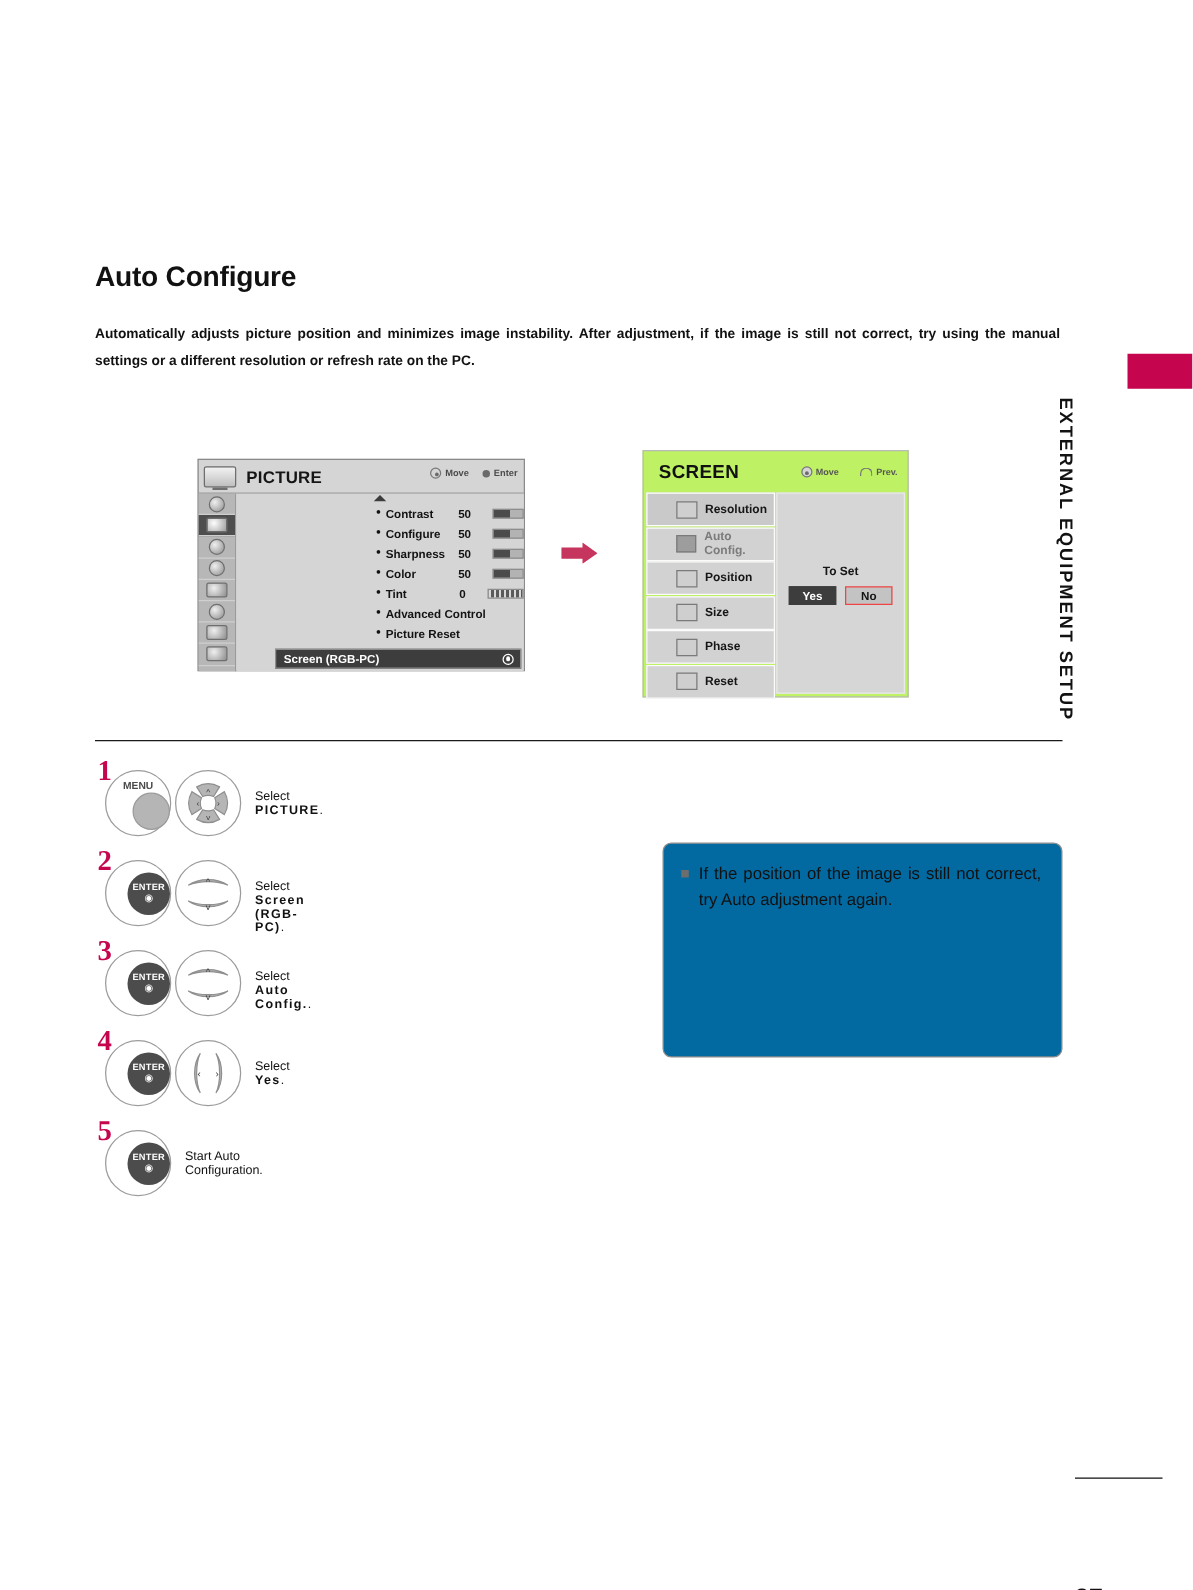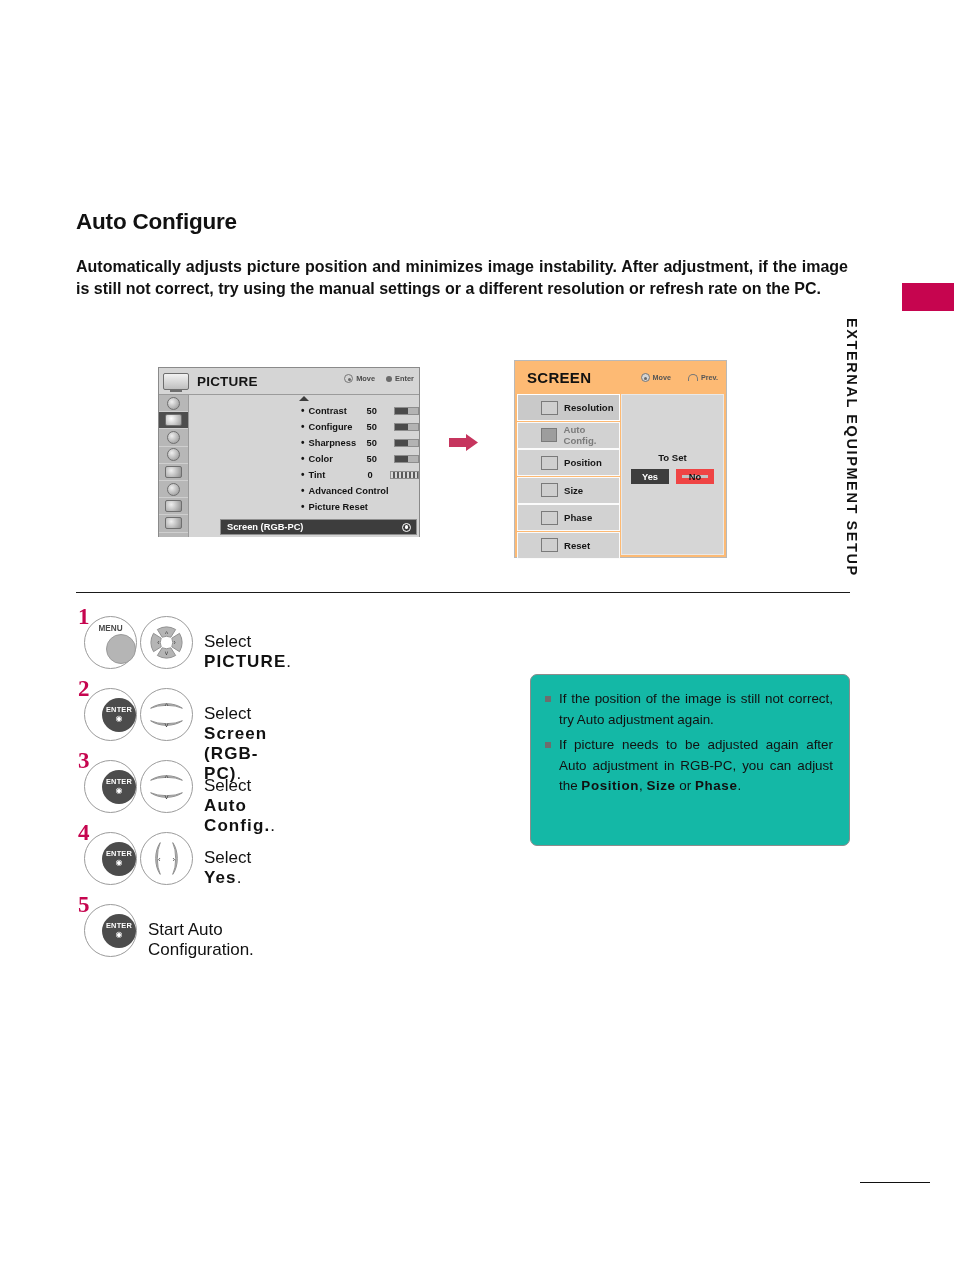--- a/index.html
+++ b/index.html
@@ -30,21 +30,21 @@
   }
 
   
   .h1 {
     position: absolute; left: 76px; top: 209px;
     font-size: 22.5px; font-weight: bold; color: #111;
     letter-spacing: -0.2px;
   }
   .intro {
     position: absolute; left: 76px; top: 256px; width: 772px;
-    font-size: 16px; font-weight: bold; line-height: 22px;
+    font-size: 11px; font-weight: bold; line-height: 22px;
     color: #111; text-align: justify;
   }
 
   
   .osd-pic {
     position: absolute; left: 158px; top: 367px;
     width: 262px; height: 170px;
     background: #d5d5d5;
     border: 1px solid #8a8a8a;
   }
@@ -154,21 +154,21 @@
   
   .arrow {
     position: absolute; left: 449px; top: 434px;
     width: 29px; height: 17px;
   }
 
   
   .osd-scr {
     position: absolute; left: 514px; top: 360px;
     width: 213px; height: 198px;
-    background: #fdba74;
+    background: #bef264;
     border: 1px solid #b9b9b9;
   }
   .osd-scr-head {
     height: 33px; display: flex; align-items: center; position: relative;
     padding-left: 12px;
   }
   .osd-scr-title {
     font-size: 15px; font-weight: bold; color: #111; letter-spacing: .3px;
   }
   .osd-scr-hints {
@@ -208,21 +208,21 @@
   .btn-yes {
     width: 38px; height: 15px; background: #3d3d3d; color: #fff;
     font-size: 9.3px; font-weight: bold;
     display:flex;align-items:center;justify-content:center;
     border: 1px solid #3d3d3d;
   }
   .btn-no {
     width: 38px; height: 15px; background: #c3c3c3; color: #131313;
     font-size: 9.3px; font-weight: bold;
     display:flex;align-items:center;justify-content:center;
-    border: 6px solid #ef4444;
+    border: 1px solid #ef4444;
   }
 
   
   .divider {
     position: absolute; left: 76px; top: 592px; width: 774px;
     border-top: 1.3px solid #1a1a1a;
   }
 
   
   .steps { position: absolute; left: 76px; top: 608px; }
@@ -252,32 +252,32 @@
     line-height: 1;
   }
   .enter-knob .t { font-size: 7.4px; font-weight: bold; letter-spacing:.2px;}
   .enter-knob .o { font-size: 8px; margin-top: 1px; }
   .menu-label {
     position: absolute; left: 50%; top: 7px; transform: translateX(-50%);
     font-size: 8.2px; font-weight: bold; color: #4a4a4a;
   }
   .step-text {
     position: absolute; left: 128px; top: 24px;
-    font-size: 17px; color: #111;
+    font-size: 10px; color: #111;
   }
   .step.last .step-text { left: 72px; }
   .step-text b { font-weight: bold; letter-spacing: .3px; }
   .step-text .mono { letter-spacing: 1.1px; }
 
   
   .notebox {
     position: absolute; left: 530px; top: 674px;
     width: 320px; height: 172px;
     border: 1px solid #8c8c8c; border-radius: 7px;
-    background: #14b8a6;
+    background: #0369a1;
     padding: 14px 16px 0 14px;
   }
   .note-item {
     display: flex; gap: 8px; margin-bottom: 5px;
   }
   .note-sq {
     width: 6px; height: 6px; background: #6d6d6d; margin-top: 7px; flex: 0 0 6px;
   }
   .note-tx {
     font-size: 13.4px; line-height: 20.5px; color: #111; text-align: justify;
@@ -552,21 +552,17 @@
         </div>
         <div class="step-text"><span>Start Auto Configuration.</span></div>
       </div>
     </div>
 
   <div class="notebox" id="notebox">
       <div class="note-item">
         <span class="note-sq"></span>
         <span class="note-tx">If the position of the image is still not correct, try Auto adjustment again.</span>
       </div>
-      <div class="note-item">
-        <span class="note-sq"></span>
-        <span class="note-tx">If picture needs to be adjusted again after Auto adjustment in RGB-PC, you can adjust the <b>Position</b>, <b>Size</b> or <b>Phase</b>.</span>
-      </div>
     </div>
 
   <div class="foot-rule"></div>
   <div class="page-num">37</div>
 </div>
 
 </body></html>

